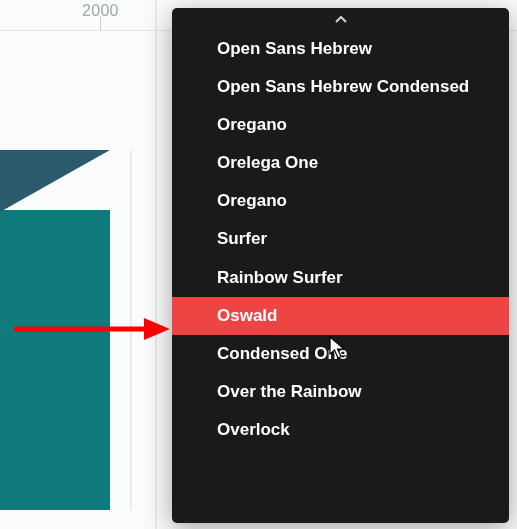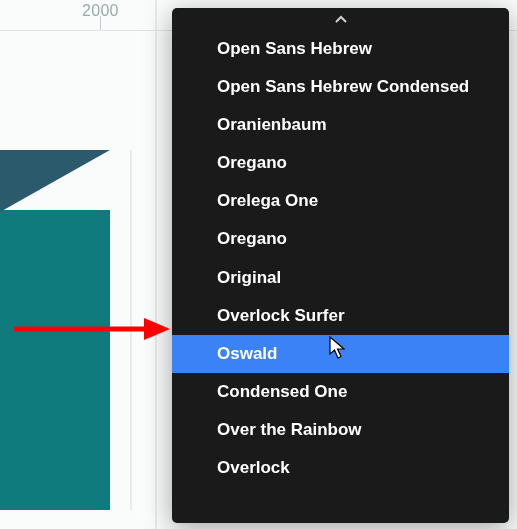--- a/index.html
+++ b/index.html
@@ -11,21 +11,21 @@
   .panel-sep{position:absolute;top:0;bottom:0;left:155px;width:2px;background:#e8ebee}
   
   .bg-design{position:absolute;top:150px;left:-40px;width:170px;height:360px;overflow:hidden;border-right:2px solid #e8ebee}
   .bg-design svg{display:block}
   
   .dropdown{position:absolute;left:172px;top:8px;width:337px;height:515px;background:#1a1a1a;border-radius:5px;box-shadow:0 6px 28px rgba(0,0,0,.35);overflow:hidden}
   .dropdown .scroll-up{height:22px;display:flex;align-items:center;justify-content:center;color:#cfd2d4}
   .dropdown .scroll-up svg{display:block}
   .font-list{display:flex;flex-direction:column}
   .font-item{padding:8px 0 8px 45px;color:#fff;font-weight:700;font-size:17px;cursor:pointer;line-height:1.3}
-  .font-item.highlight{background:#3b82f6}
+  .font-item.highlight{background:#ef4444}
   
   .arrow-annotation{position:absolute;top:316px;left:10px;width:160px;height:26px;pointer-events:none}
   
   .cursor{position:absolute;top:336px;left:329px;pointer-events:none}
 </style>
 </head>
 <body>
 
 <div class="ruler">
   <span class="tick" style="left:82px">2000</span>
@@ -43,26 +43,25 @@
 
 <div class="dropdown">
   <div class="scroll-up">
     <svg width="14" height="10">
         <polyline points="2,8 7,3 12,8" fill="none" stroke="#cfd2d4" stroke-width="2"></polyline>
       </svg>
   </div>
   <div class="font-list">
     <div class="font-item">Open Sans Hebrew</div>
     <div class="font-item">Open Sans Hebrew Condensed</div>
-    <div class="font-item">Oranienbaum</div>
     <div class="font-item">Oregano</div>
     <div class="font-item">Orelega One</div>
     <div class="font-item">Oregano</div>
-    <div class="font-item">Original</div>
-    <div class="font-item">Overlock Surfer</div>
+    <div class="font-item">Surfer</div>
+    <div class="font-item">Rainbow Surfer</div>
     <div class="font-item highlight">Oswald</div>
     <div class="font-item">Condensed One</div>
     <div class="font-item">Over the Rainbow</div>
     <div class="font-item">Overlock</div>
 
   </div>
 </div>
 
 <div class="arrow-annotation">
   <svg width="160" height="26" viewBox="0 0 160 26">

